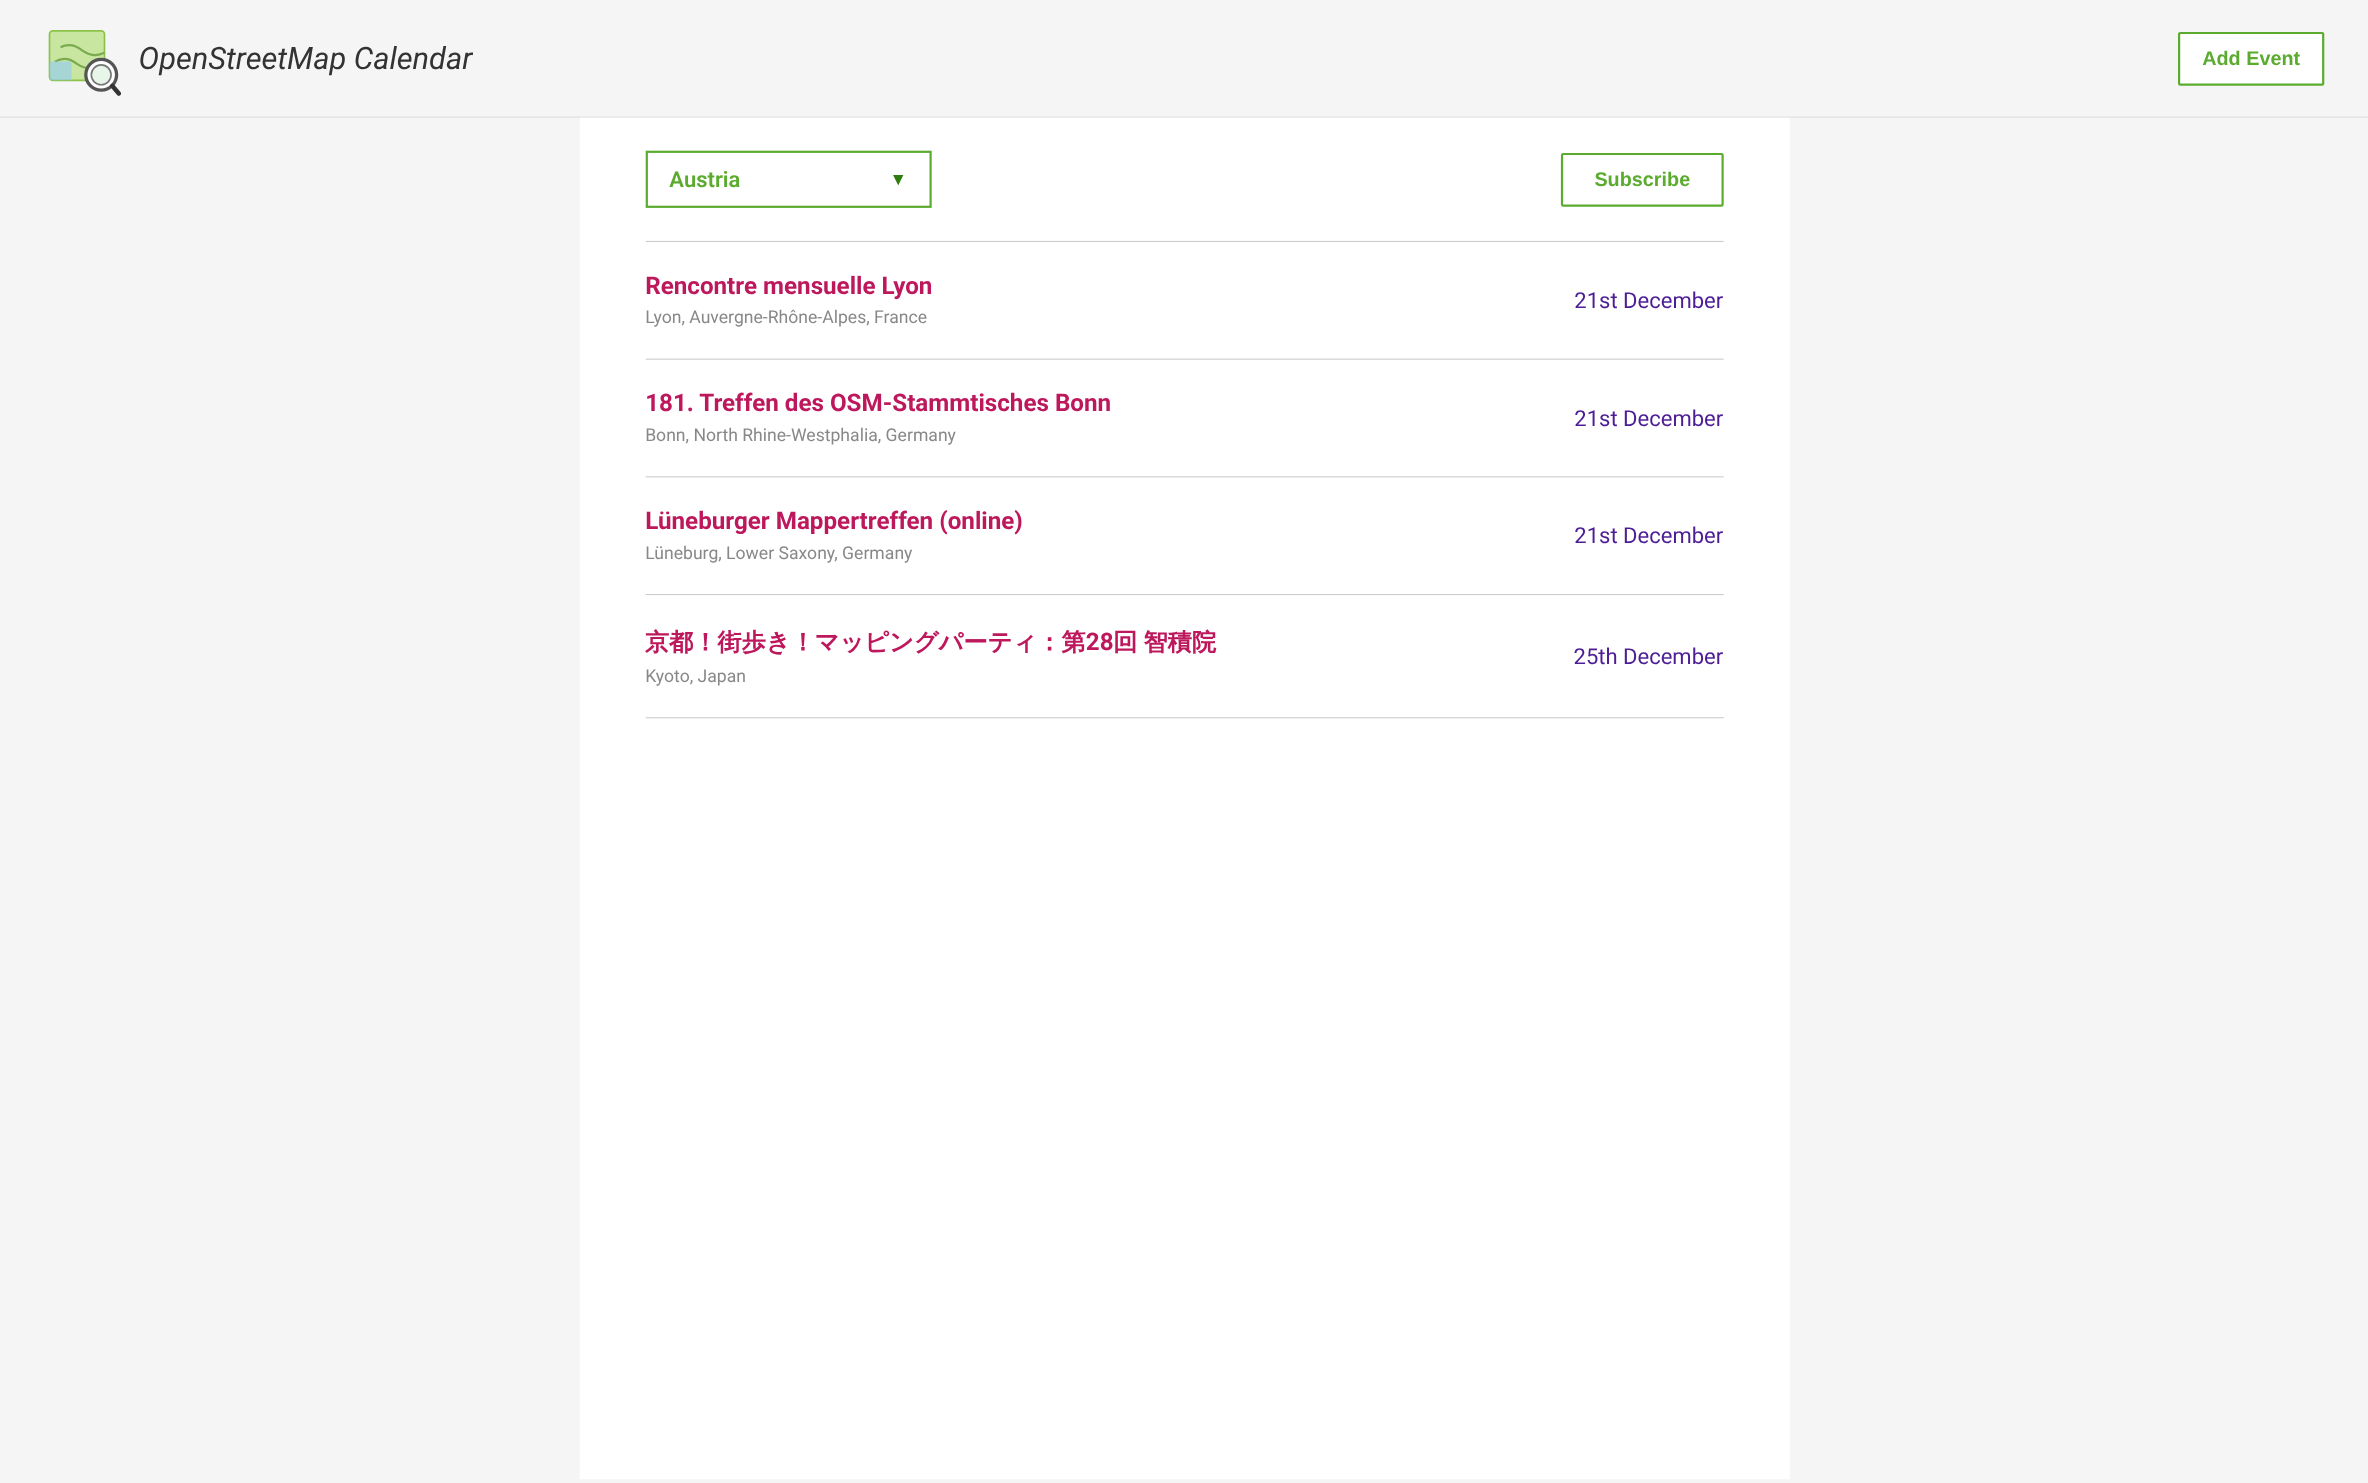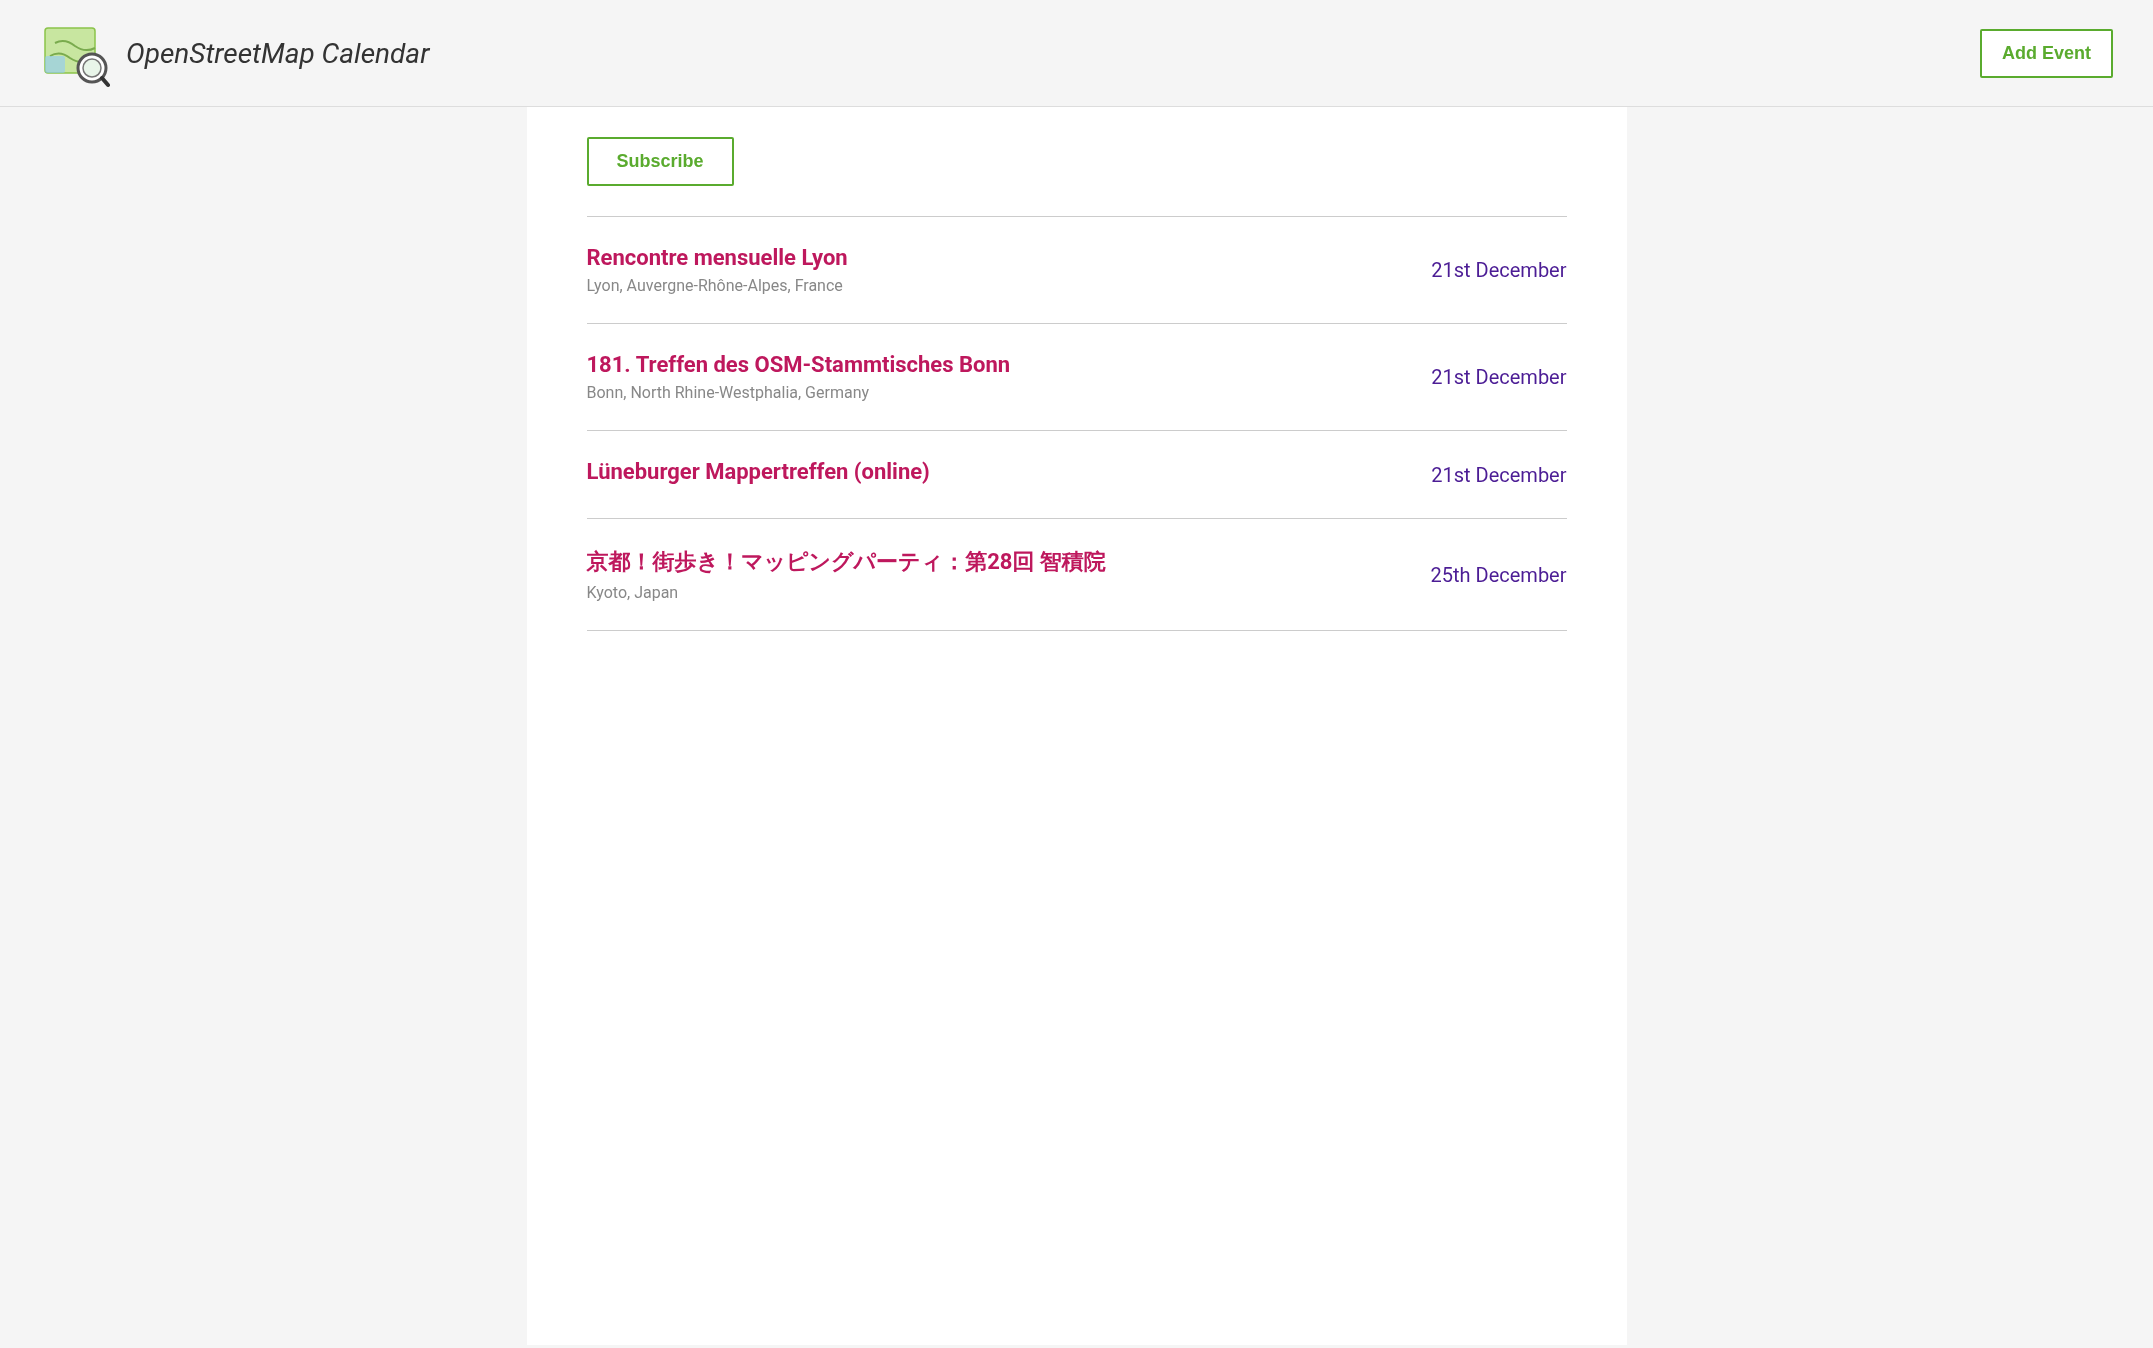--- a/index.html
+++ b/index.html
@@ -169,20 +169,24 @@
       </svg>
     </div>
     <h1 class="app-title">OpenStreetMap Calendar</h1>
   </div>
   <button class="add-event-button">Add Event</button>
 </header>
 
 <main class="main-content">
 
   <div class="filter-row">
+    <div class="region-dropdown">
+      <span class="region-label">Austria</span>
+      <span class="dropdown-arrow">▼</span>
+    </div>
     <button class="subscribe-button">Subscribe</button>
   </div>
 
   <ul class="events-list">
 
     <li class="event-item">
       <div class="event-info">
         <div class="event-title">Rencontre mensuelle Lyon</div>
         <div class="event-location">Lyon, Auvergne-Rhône-Alpes, France</div>
       </div>
@@ -193,20 +197,21 @@
       <div class="event-info">
         <div class="event-title">181. Treffen des OSM-Stammtisches Bonn</div>
         <div class="event-location">Bonn, North Rhine-Westphalia, Germany</div>
       </div>
       <div class="event-date">21st December</div>
     </li>
 
     <li class="event-item">
       <div class="event-info">
         <div class="event-title">Lüneburger Mappertreffen (online)</div>
+        <div class="event-location">Lüneburg, Lower Saxony, Germany</div>
       </div>
       <div class="event-date">21st December</div>
     </li>
 
     <li class="event-item">
       <div class="event-info">
         <div class="event-title">京都！街歩き！マッピングパーティ：第28回 智積院</div>
         <div class="event-location">Kyoto, Japan</div>
       </div>
       <div class="event-date">25th December</div>

